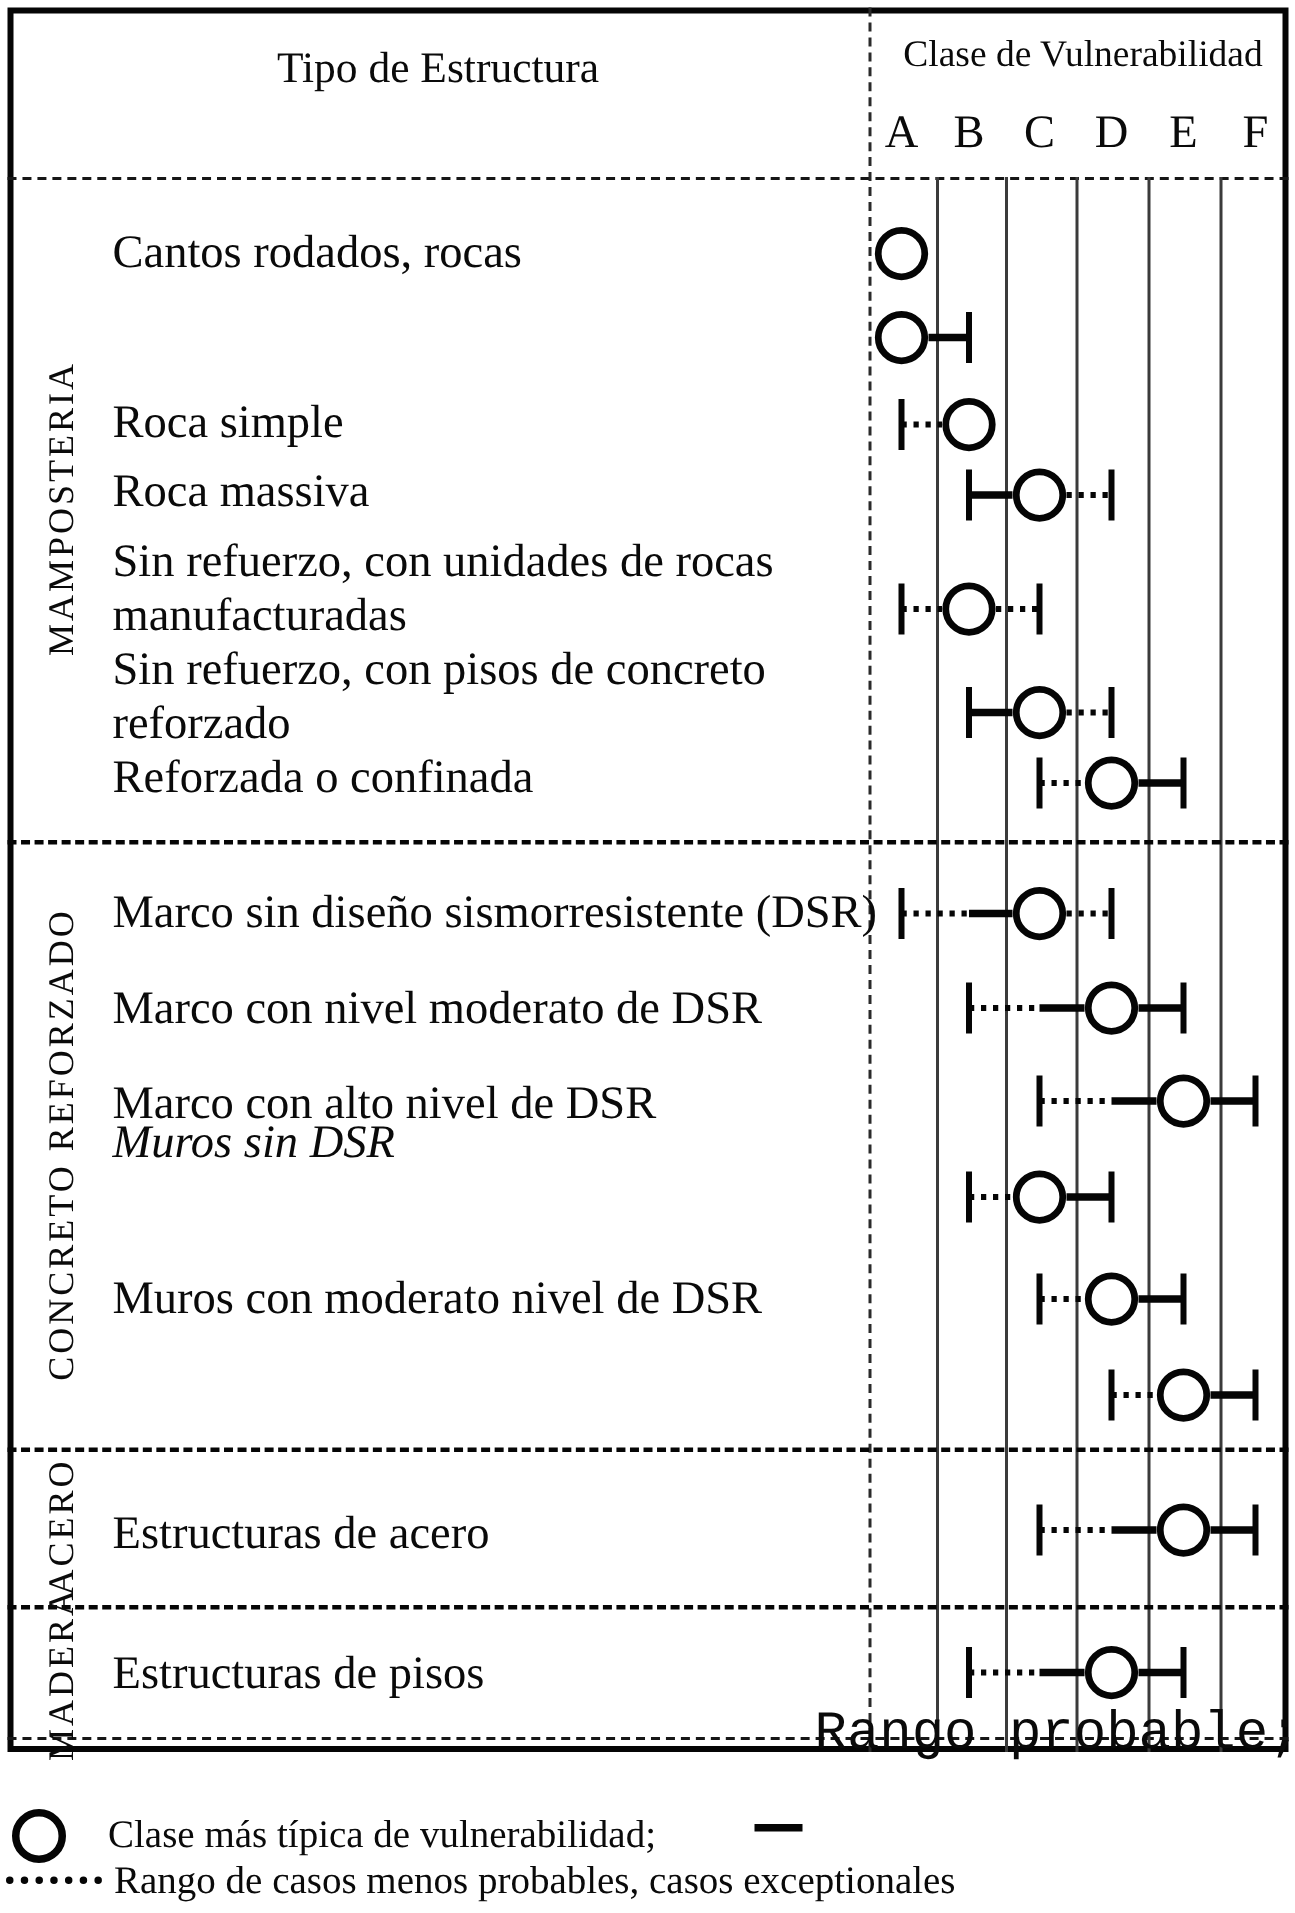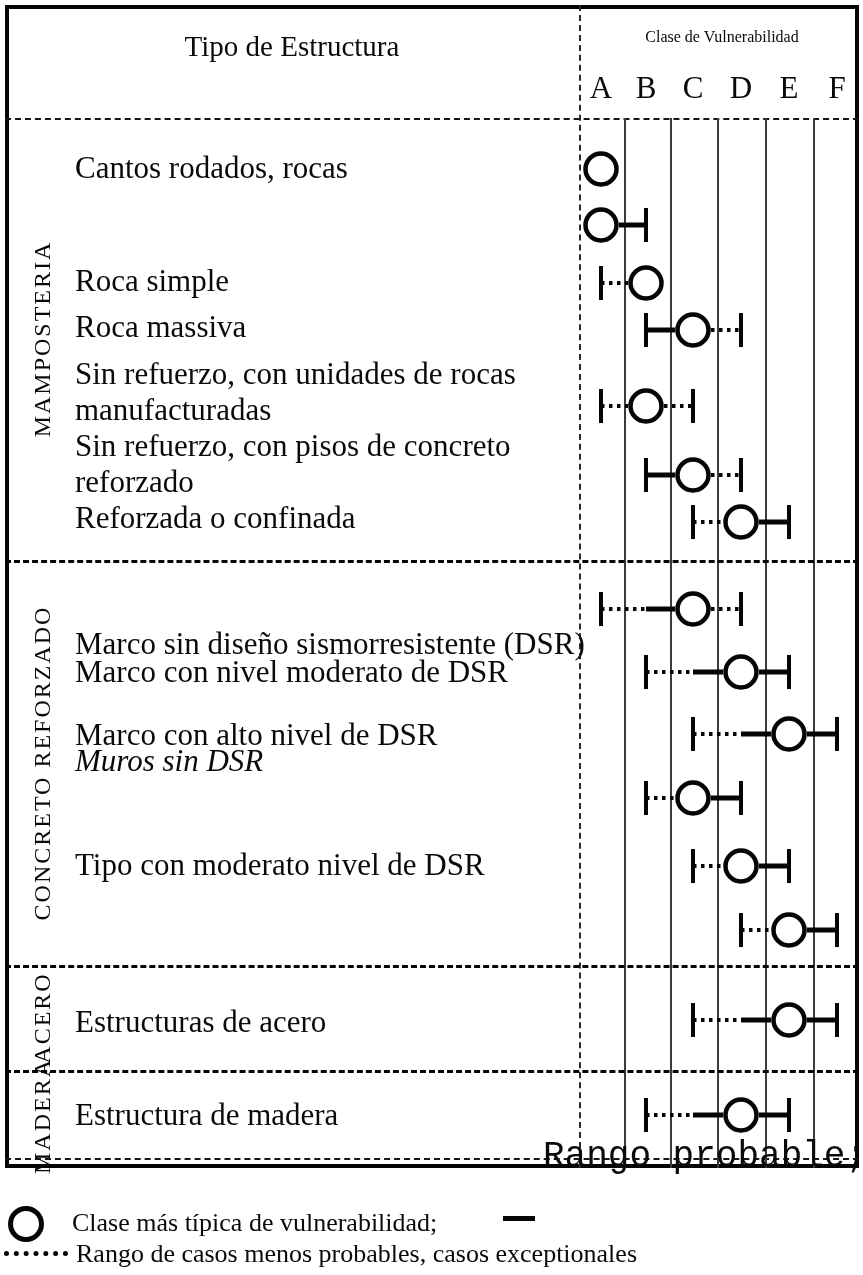--- a/index.html
+++ b/index.html
@@ -30,21 +30,21 @@
   .section-divider{
     position:absolute;left:5px;width:854px;height:0;
     border-top:3px dashed #050505;z-index:3;
   }
   .title-left{
     position:absolute;left:292px;top:46px;transform:translate(-50%,-50%);
     font-size:29px;white-space:nowrap;z-index:4;
   }
   .title-right{
     position:absolute;left:722px;top:37px;transform:translate(-50%,-50%);
-    font-size:16px;white-space:nowrap;z-index:4;
+    font-size:25px;white-space:nowrap;z-index:4;
   }
   .class-letter{
     position:absolute;top:88px;transform:translate(-50%,-50%);
     font-size:31px;z-index:4;
   }
   .row-label{
     position:absolute;left:75px;transform:translateY(-50%);
     font-size:31px;line-height:36px;white-space:pre-line;z-index:4;
   }
   .section-label{
@@ -188,24 +188,24 @@
     <div class="row-label" style="top: 168px;">Cantos rodados, rocas</div>
     <div class="row-label" style="top: 327px;">Roca massiva</div>
     <div class="row-label" style="top: 281px;">Roca simple</div>
     <div class="row-label" style="top: 392px;">Sin refuerzo, con unidades de rocas
 manufacturadas</div>
     <div class="row-label" style="top: 464px;">Sin refuerzo, con pisos de concreto
 reforzado</div>
     <div class="row-label" style="top: 518px;">Reforzada o confinada</div>
     <div class="section-divider" style="top: 560px;"></div>
     <div class="section-label" style="top: 762.5px;">CONCRETO REFORZADO</div>
-    <div class="row-label" style="top: 644px;">Marco sin diseño sismorresistente (DSR)</div>
+    <div class="row-label" style="top: 608px;">Marco sin diseño sismorresistente (DSR)</div>
     <div class="row-label" style="top: 672px; text-align: center;">Marco con nivel moderato de DSR</div>
     <div class="row-label" style="top: 735px;">Marco con alto nivel de DSR</div>
     <div class="row-label" style="top: 761px; font-style: italic;">Muros sin DSR</div>
-    <div class="row-label" style="top: 865px;">Tipo con moderato nivel de DSR</div>
+    <div class="row-label" style="top: 865px;">Muros con moderato nivel de DSR</div>
     <div class="section-divider" style="top: 965px;"></div>
     <div class="section-label" style="top: 1017.5px;">ACERO</div>
     <div class="row-label" style="top: 1022px;">Estructuras de acero</div>
     <div class="section-divider" style="top: 1070px;"></div>
     <div class="section-label" style="top: 1116px;">MADERA</div>
-    <div class="row-label" style="top: 1115px;">Estructura de madera</div>
+    <div class="row-label" style="top: 1115px;">Estructuras de pisos</div>
   </div>
 
 </body></html>

